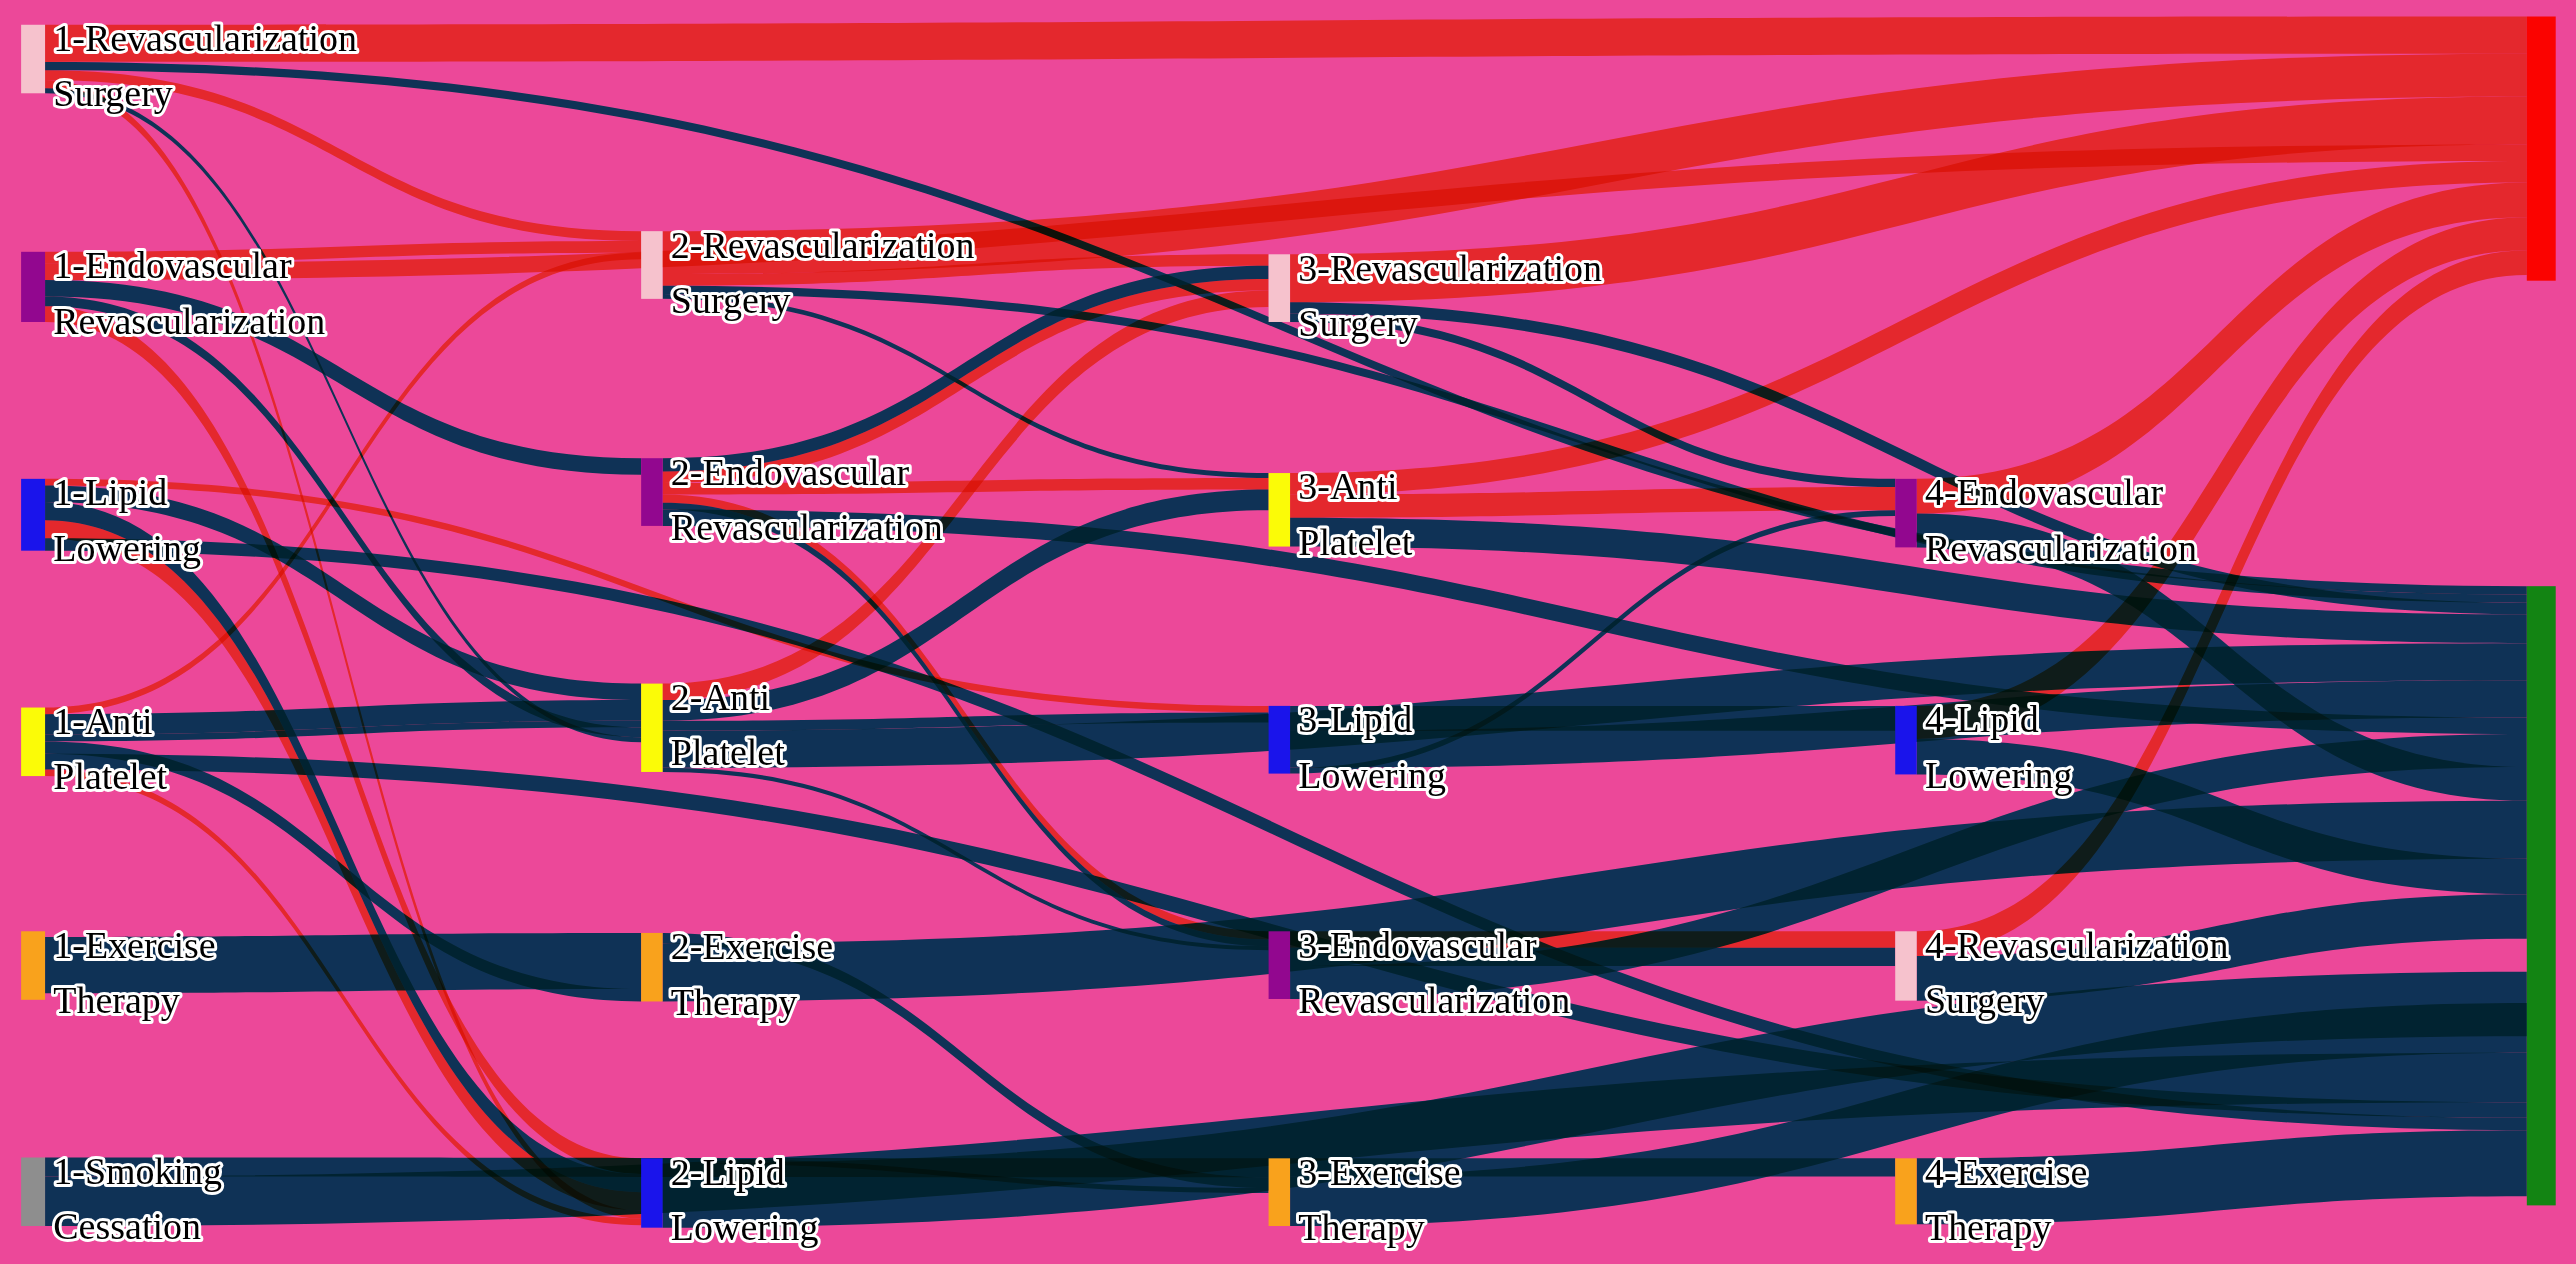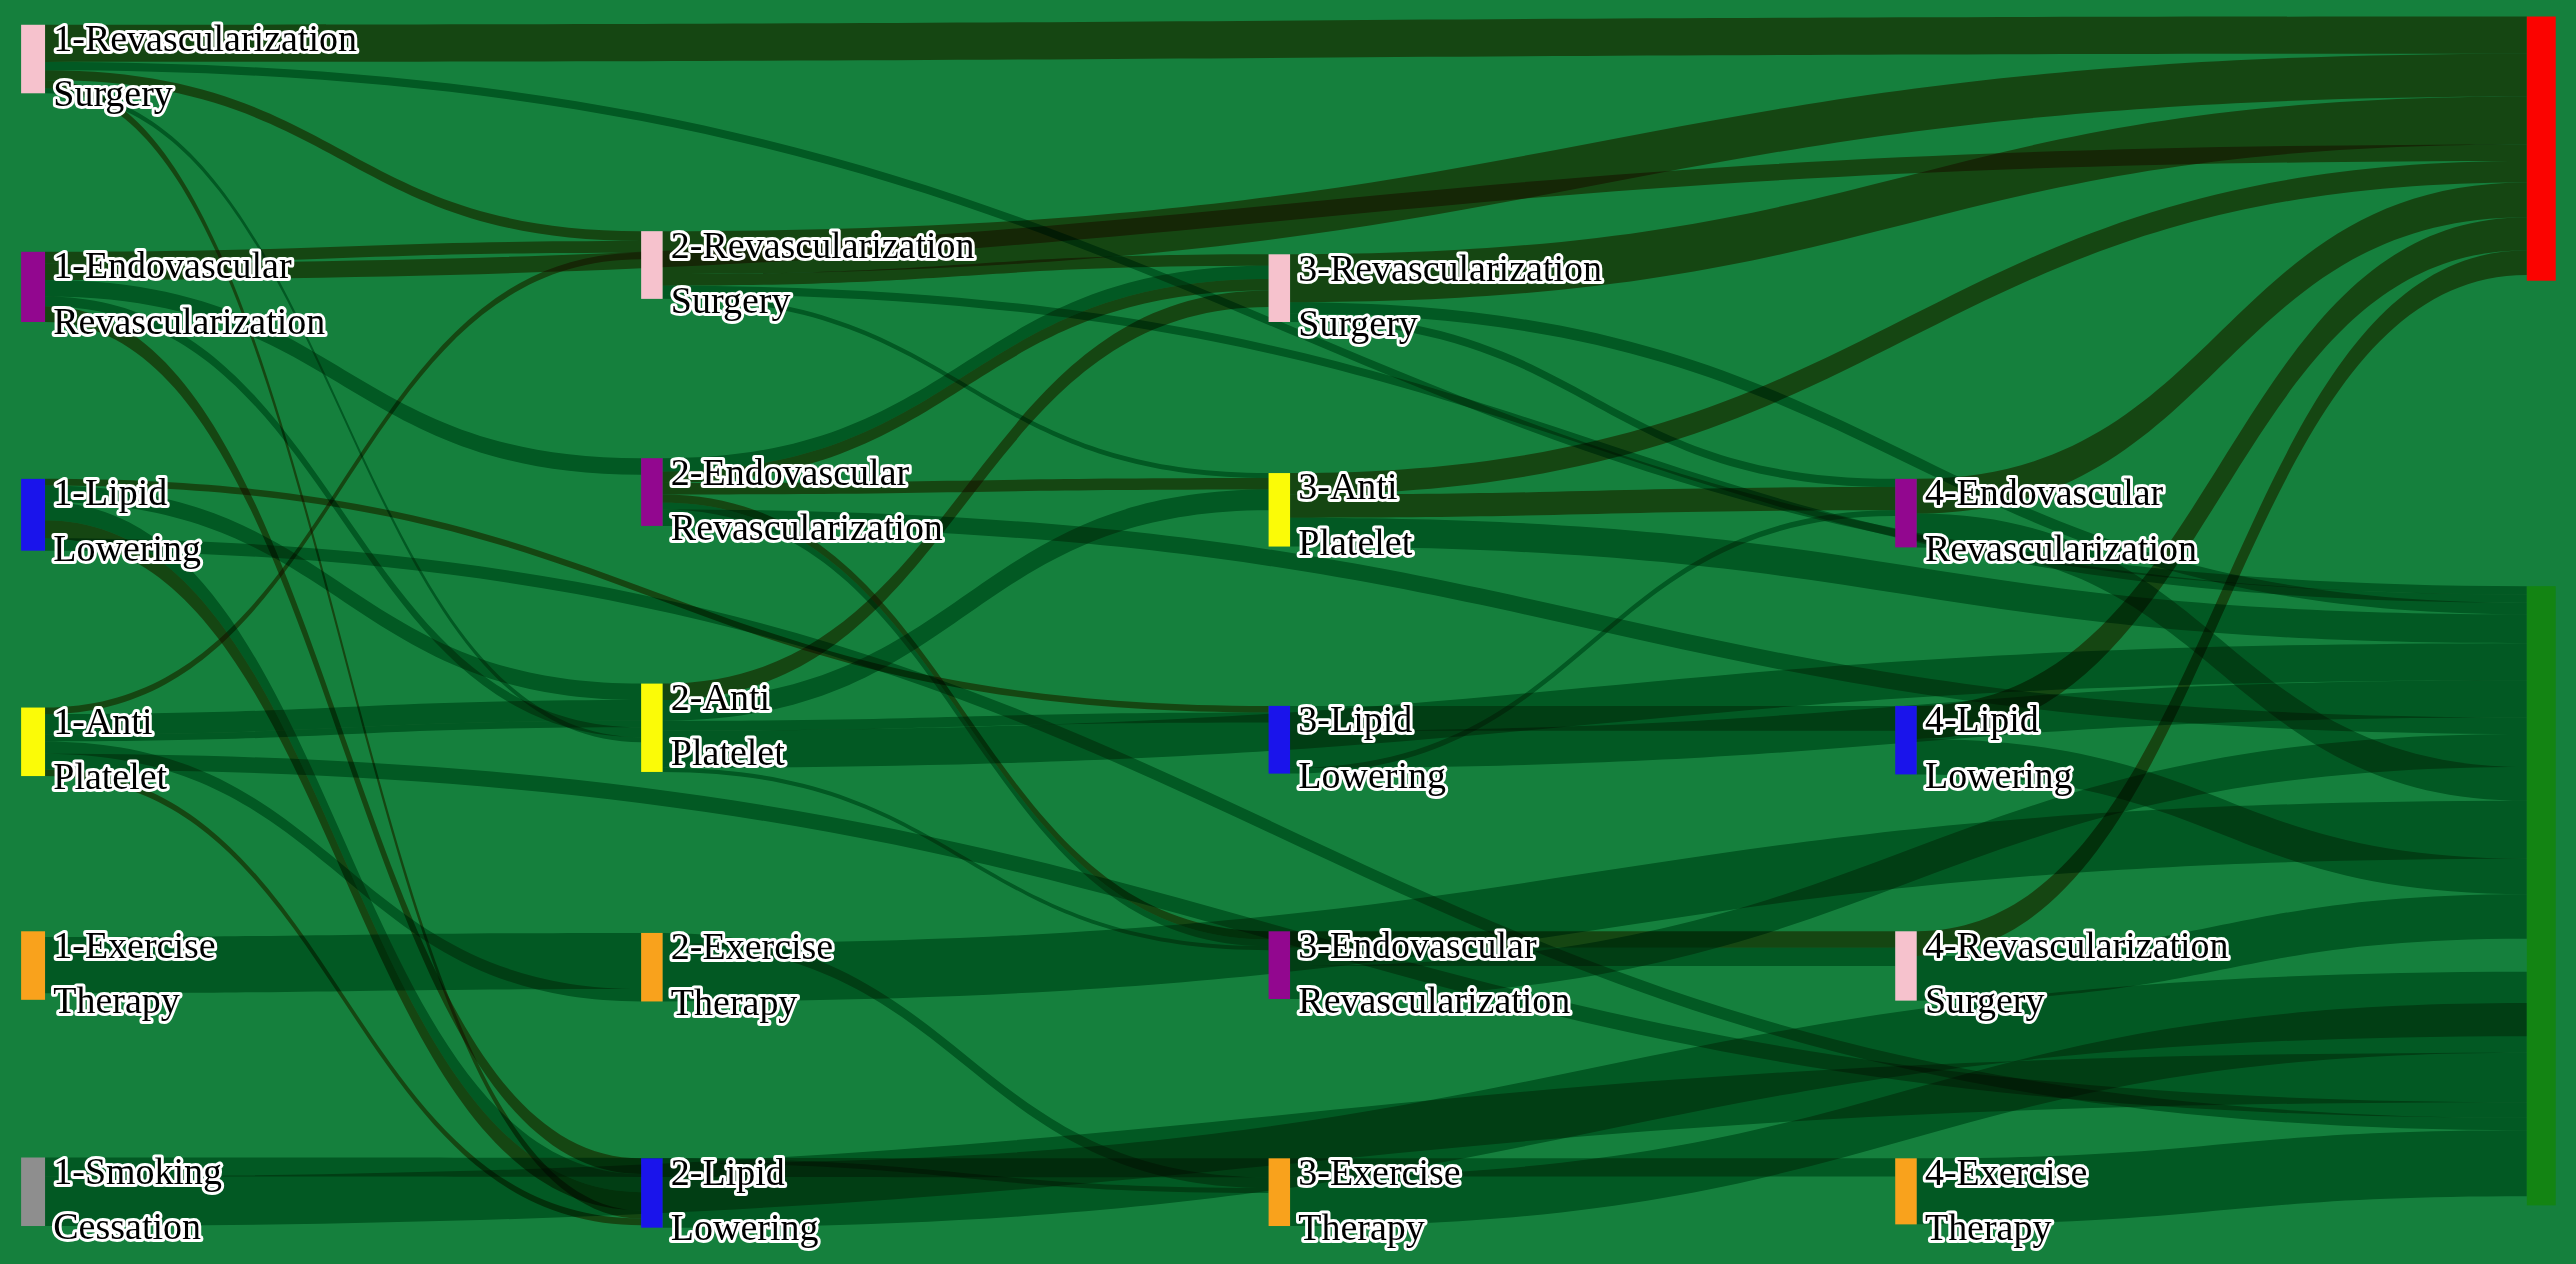--- a/index.html
+++ b/index.html
@@ -1,16 +1,16 @@
 <!DOCTYPE html>
 <html style="font-size:13.2px"><head>
 <meta charset="utf-8">
 <style>
   html,body{margin:0;padding:0;background:#ffffff;}
-  #figure-wrap{width:2576px;height:1264px;position:relative;background:#15803d;overflow:hidden;}
+  #figure-wrap{width:2576px;height:1264px;position:relative;background:#ec4899;overflow:hidden;}
   svg{display:block;}
   .flow{mix-blend-mode:multiply;}
   .node-rect{stroke:none;}
   .node-label{
     font-family:"Liberation Serif","DejaVu Serif",serif;
     font-size:46px;
     fill:#000000;
     stroke:#ffffff;
     stroke-width:7px;
     paint-order:stroke;

